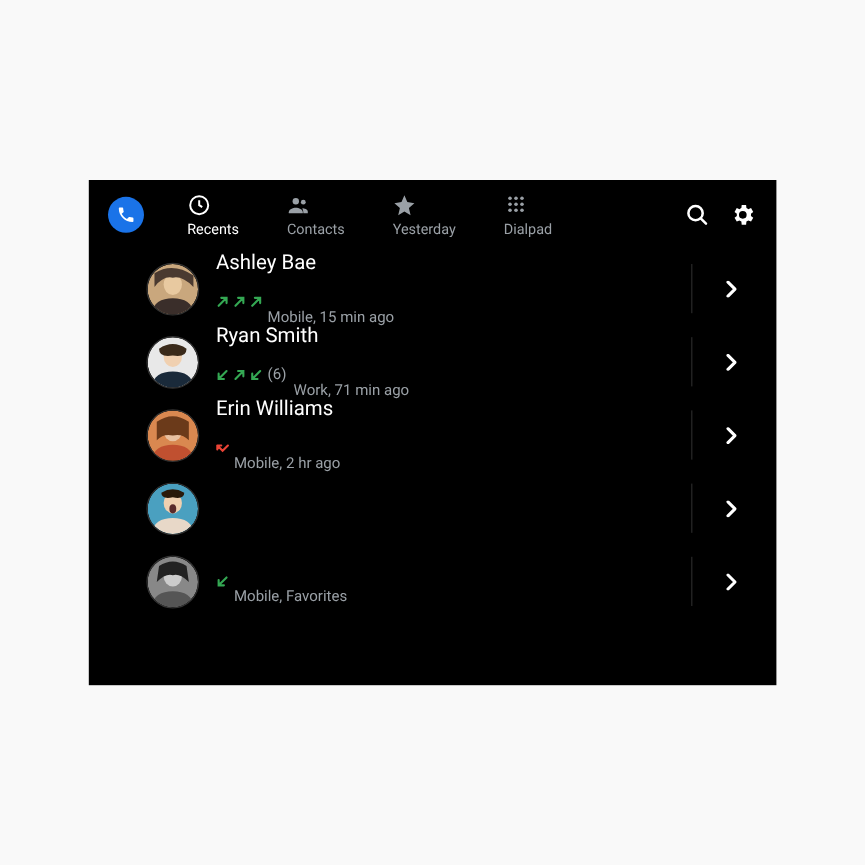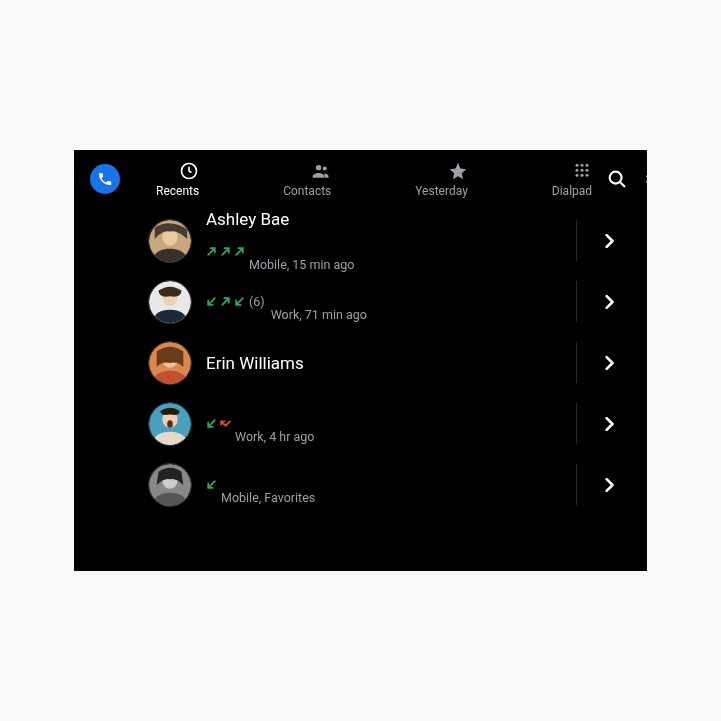--- a/index.html
+++ b/index.html
@@ -37,49 +37,49 @@
     cursor: pointer;
   }
   .tabs {
     display: flex;
     margin-left: 36px;
     gap: 40px;
   }
   .tab {
     display: flex;
     flex-direction: column;
-    align-items: flex-end;
+    align-items: flex-start;
     gap: 3px;
     cursor: pointer;
   }
   .tab svg { display: block; }
   .tab-label {
     font-size: 12px;
     line-height: 14px;
   }
   .tab.active .tab-label { color: #fff; }
-  .tab.inactive .tab-label { color: #9aa0a6; margin-left: 44px; }
+  .tab.inactive .tab-label { color: #9aa0a6; }
   .spacer { flex: 1; }
   .action-icon {
     width: 24px;
     height: 24px;
     margin-left: 14px;
     cursor: pointer;
     display: flex;
     align-items: center;
     justify-content: center;
   }
   .list {
     padding-top: 2px;
   }
   .row {
     display: flex;
     align-items: center;
     height: 61px;
-    padding-left: 74px;
+    padding-left: 48px;
     padding-right: 10px;
     position: relative;
     cursor: pointer;
   }
   .avatar {
     width: 44px;
     height: 44px;
     border-radius: 50%;
     flex-shrink: 0;
     margin-right: 14px;
@@ -250,20 +250,21 @@
             </clipPath>
           </defs>
           <g clip-path="url(#c1)">
             <rect width="44" height="44" fill="#e8e8e8"></rect>
             <ellipse cx="22" cy="17" rx="8" ry="9" fill="#f0d0b0"></ellipse>
             <path d="M10 10 Q22 2 34 10 Q34 18 22 16 Q10 18 10 10" fill="#3a2a1a"></path>
             <path d="M4 44c0-10 8-14 18-14s18 4 18 14z" fill="#1a2a3a"></path>
           </g>
         </svg>
       <div class="info">
+        <div class="name">Ryan Smith</div>
         <div class="meta">
           <span class="arrows">
             <span class="arrow">
                 <svg width="11" height="11" viewBox="0 0 10 10" stroke="#34a853" stroke-width="1.6" fill="none" stroke-linecap="round">
                   <path d="M8 2 L2 8 M2 4 V8 H6"></path>
                 </svg>
               </span>
             <span class="arrow">
                 <svg width="11" height="11" viewBox="0 0 10 10" stroke="#34a853" stroke-width="1.6" fill="none" stroke-linecap="round">
                   <path d="M2 8 L8 2 M4 2 H8 V6"></path>
@@ -296,20 +297,30 @@
           </defs>
           <g clip-path="url(#c2)">
             <rect width="44" height="44" fill="#d98850"></rect>
             <ellipse cx="22" cy="18" rx="8" ry="9" fill="#e8c0a0"></ellipse>
             <path d="M8 10 Q22 0 36 10 L36 26 Q30 20 22 22 Q14 20 8 26 Z" fill="#6b3a1a"></path>
             <path d="M4 44c0-10 8-14 18-14s18 4 18 14z" fill="#c05030"></path>
           </g>
         </svg>
       <div class="info">
         <div class="name">Erin Williams</div>
+        <div class="meta">
+          <span class="arrows">
+            <span class="arrow">
+                <svg width="11" height="11" viewBox="0 0 10 10" stroke="#ea4335" stroke-width="1.6" fill="none" stroke-linecap="round">
+                  <path d="M1 3 L5 7 L9 3 M1 3 V6 M1 3 H4"></path>
+                </svg>
+              </span>
+          </span>
+          <span class="meta-text">Mobile, 2 hr ago</span>
+        </div>
       </div>
       <div class="divider-right"></div>
       <div class="chevron">
         <svg width="10" height="14" viewBox="0 0 8 12" fill="none" stroke="#fff" stroke-width="2.2" stroke-linecap="round" stroke-linejoin="round">
             <path d="M2 1l5 5-5 5"></path>
           </svg>
       </div>
     </div>
 
     <div class="row">
@@ -321,35 +332,20 @@
           </defs>
           <g clip-path="url(#c3)">
             <rect width="44" height="44" fill="#4aa0c0"></rect>
             <ellipse cx="22" cy="17" rx="8" ry="9" fill="#f0d0b0"></ellipse>
             <ellipse cx="22" cy="22" rx="3" ry="4" fill="#5a2a2a"></ellipse>
             <path d="M4 44c0-10 8-14 18-14s18 4 18 14z" fill="#e8d8c8"></path>
             <path d="M12 8 Q22 2 32 8 Q32 14 22 12 Q12 14 12 8" fill="#2a1a0a"></path>
           </g>
         </svg>
       <div class="info">
-        <div class="meta">
-          <span class="arrows">
-            <span class="arrow">
-                <svg width="11" height="11" viewBox="0 0 10 10" stroke="#34a853" stroke-width="1.6" fill="none" stroke-linecap="round">
-                  <path d="M8 2 L2 8 M2 4 V8 H6"></path>
-                </svg>
-              </span>
-            <span class="arrow">
-                <svg width="11" height="11" viewBox="0 0 10 10" stroke="#ea4335" stroke-width="1.6" fill="none" stroke-linecap="round">
-                  <path d="M1 3 L5 7 L9 3 M1 3 V6 M1 3 H4"></path>
-                </svg>
-              </span>
-          </span>
-          <span class="meta-text">Work, 4 hr ago</span>
-        </div>
       </div>
       <div class="divider-right"></div>
       <div class="chevron">
         <svg width="10" height="14" viewBox="0 0 8 12" fill="none" stroke="#fff" stroke-width="2.2" stroke-linecap="round" stroke-linejoin="round">
             <path d="M2 1l5 5-5 5"></path>
           </svg>
       </div>
     </div>
 
     <div class="row">

